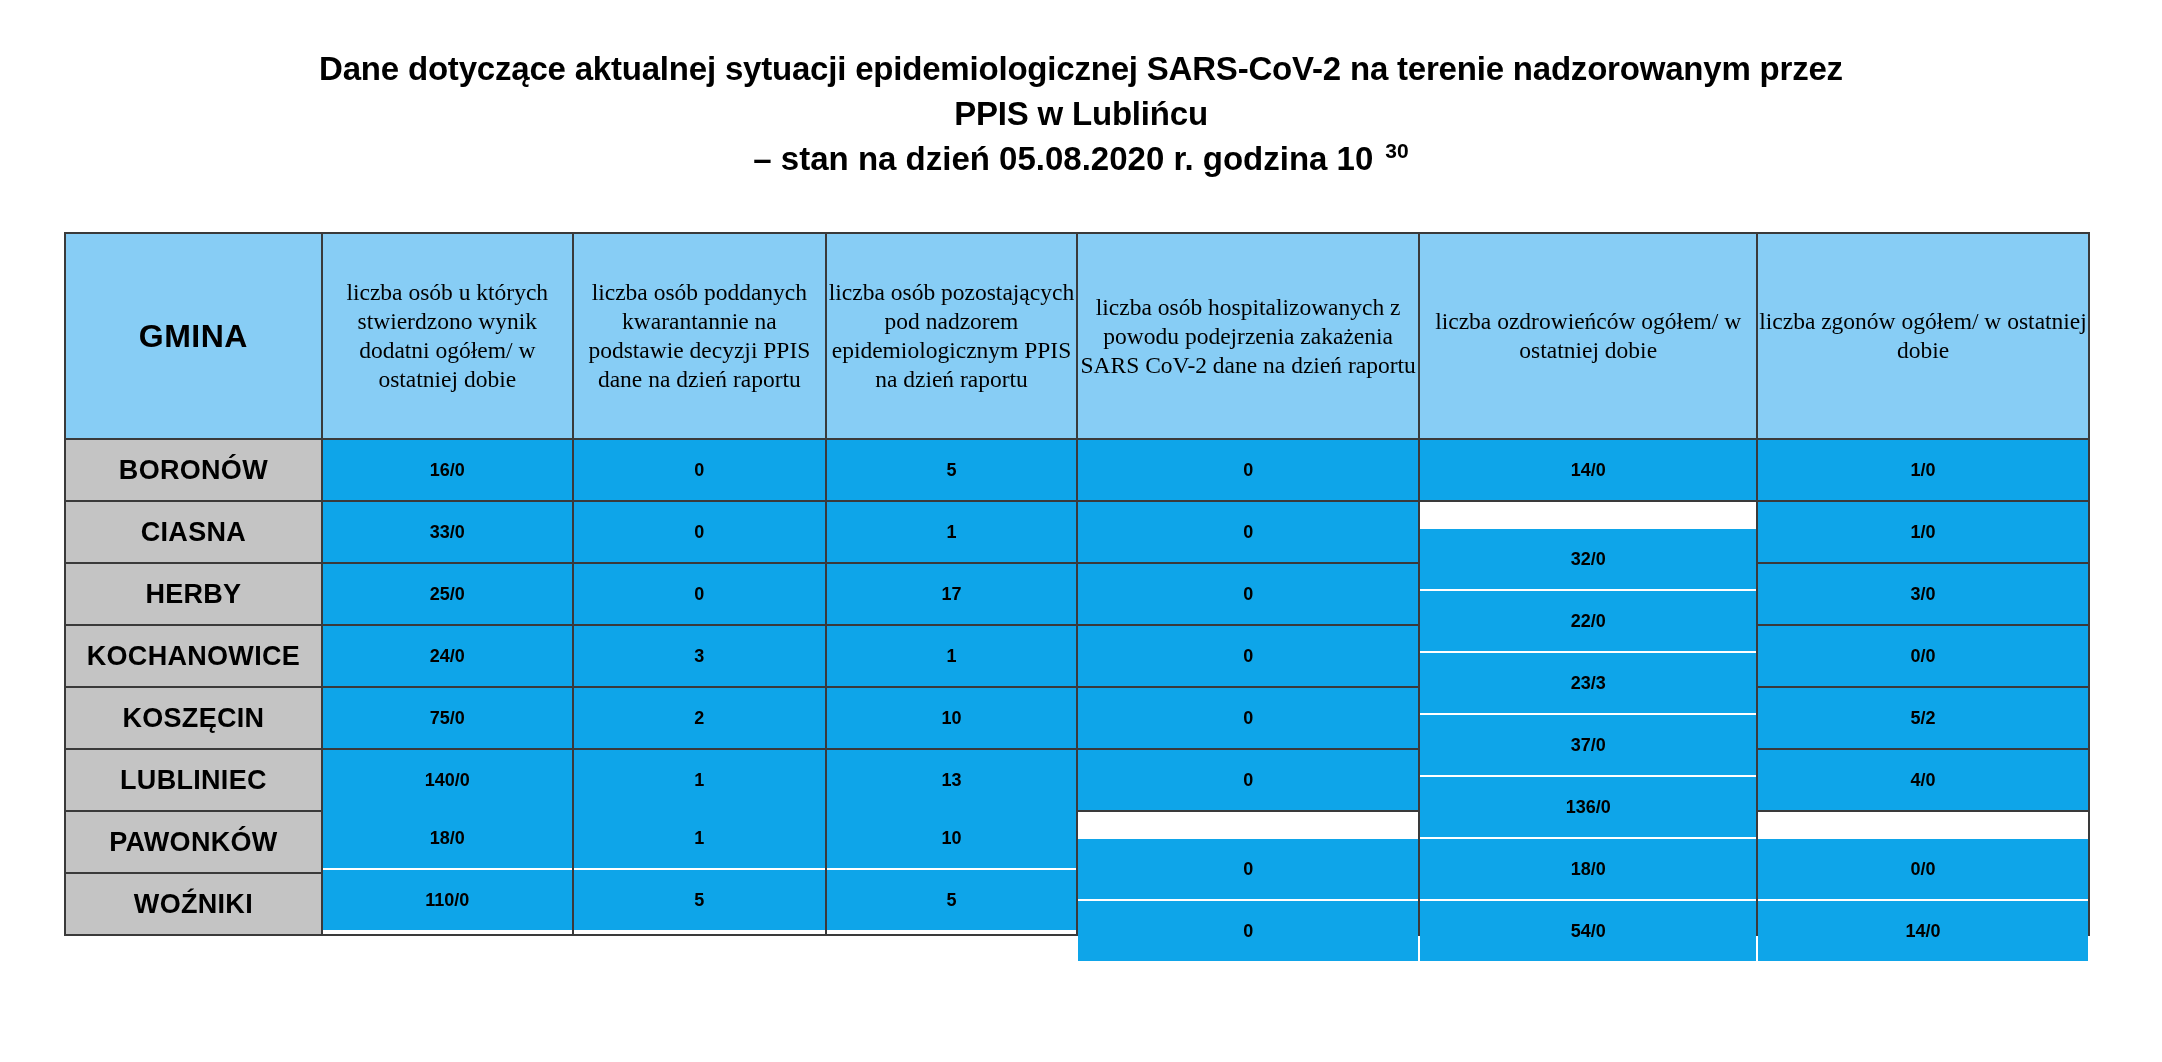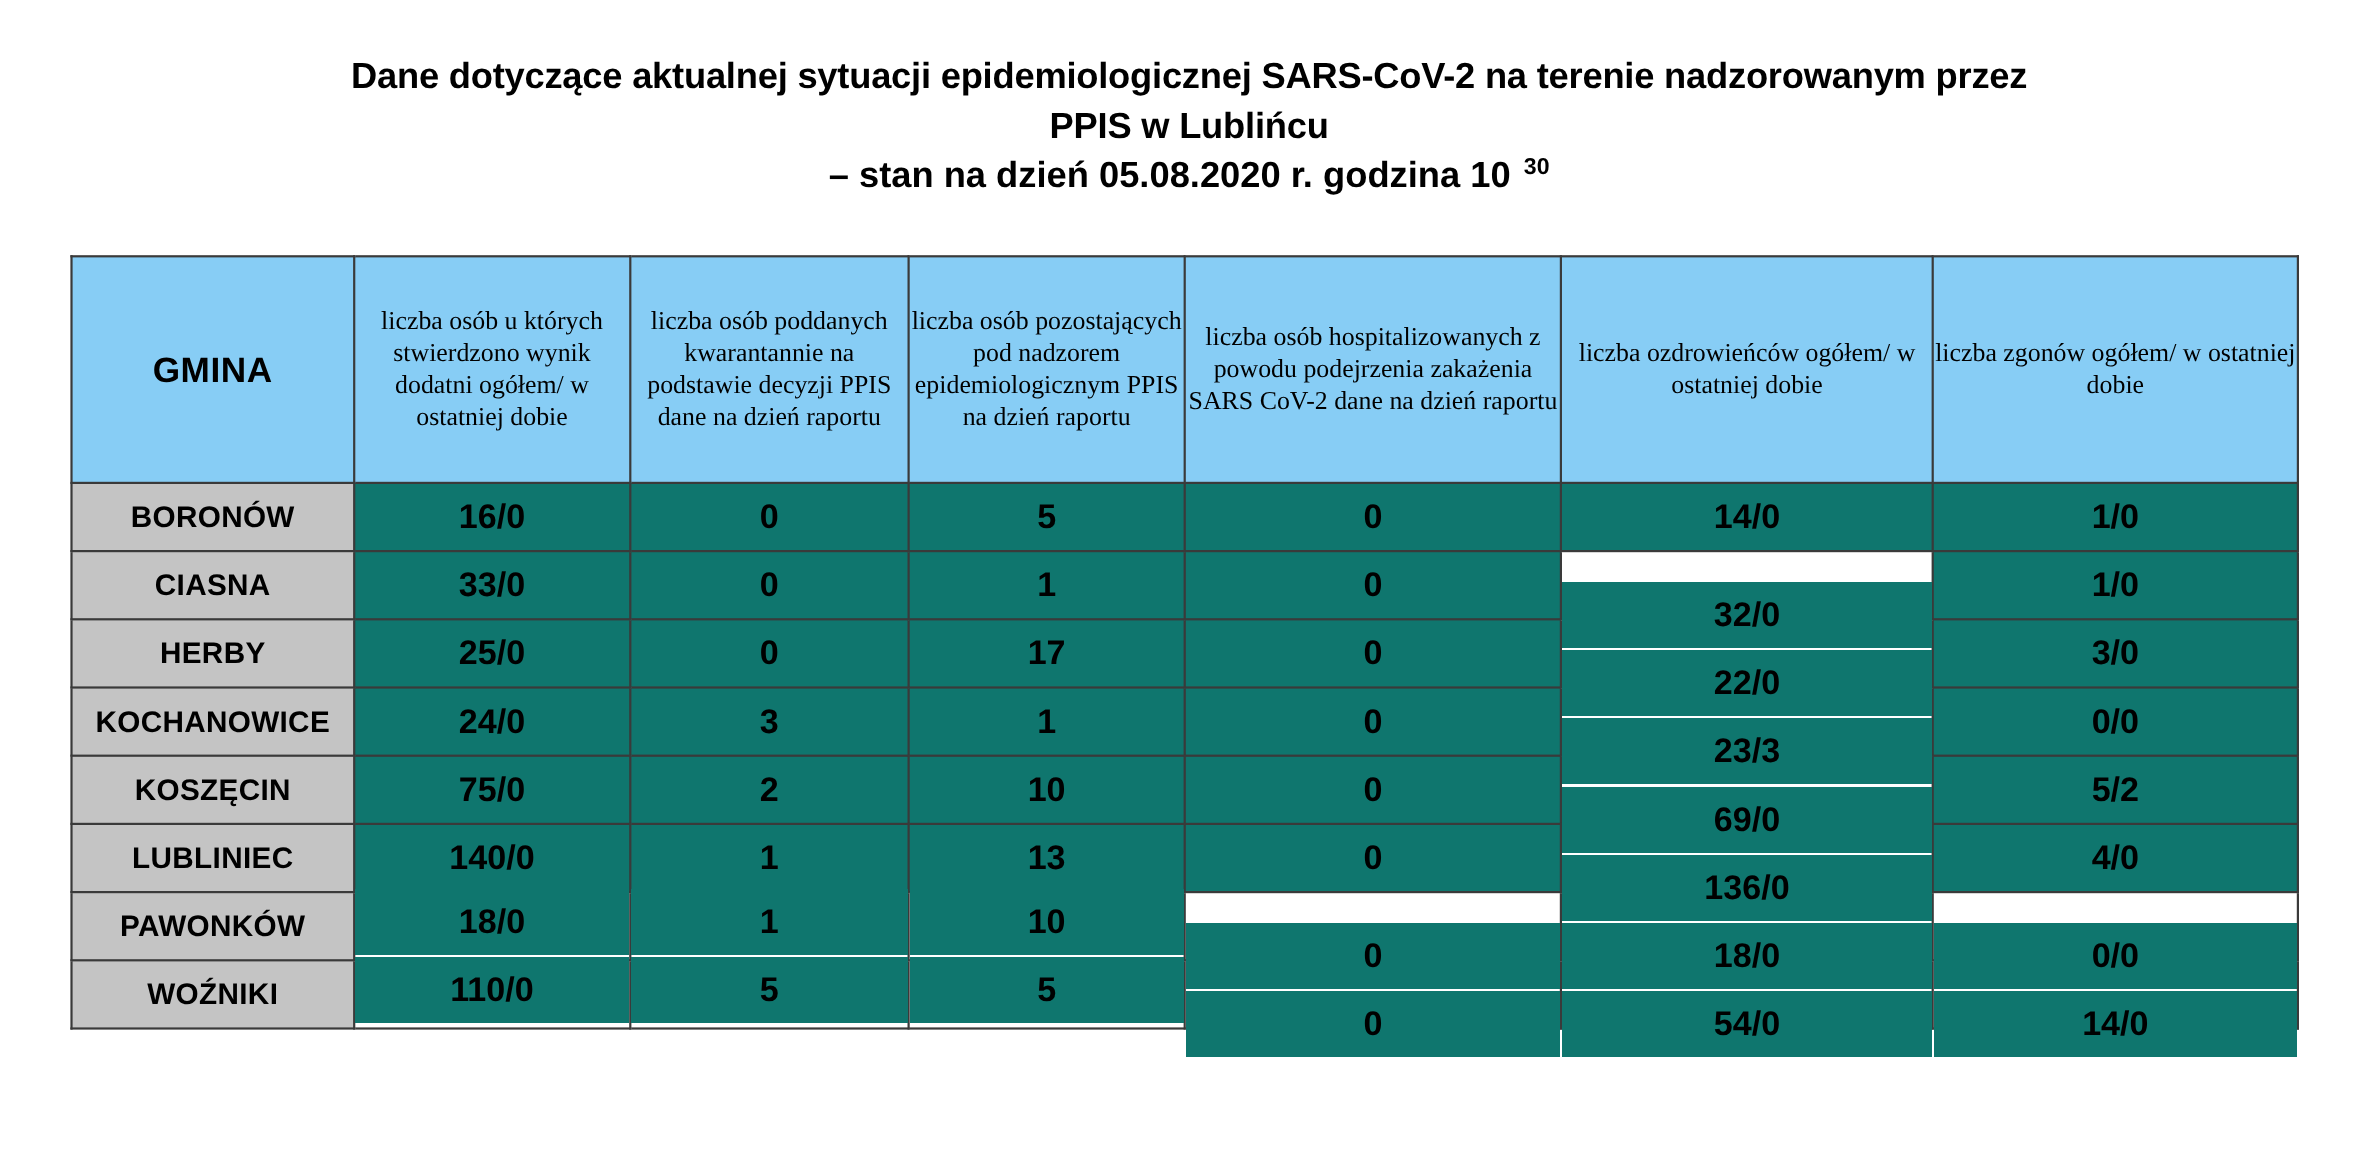--- a/index.html
+++ b/index.html
@@ -89,24 +89,24 @@
   thead th.gmina-head {
     font-family: "Liberation Sans", sans-serif;
     font-weight: bold;
     font-size: 32px;
     letter-spacing: 0.5px;
   }
 
   
   tbody tr { height: 60px; border-radius: 31px; }
   tbody td {
-    background: #0f766e;
-    font-family: "Liberation Sans", sans-serif;
-    font-weight: bold;
-    font-size: 31px;
+    background: #0ea5e9;
+    font-family: "Liberation Sans", sans-serif;
+    font-weight: bold;
+    font-size: 18px;
     height: 60px;
   }
   tbody td.gmina-cell {
     background: #C4C4C4;
     font-size: 27px;
     font-weight: bold;
     letter-spacing: 0.3px;
   }
 
   
@@ -196,21 +196,21 @@
           <td class="nudge-down">23/3</td>
           <td>0/0</td>
         </tr>
 
         <tr>
           <td class="gmina-cell">KOSZĘCIN</td>
           <td>75/0</td>
           <td>2</td>
           <td>10</td>
           <td>0</td>
-          <td class="nudge-down">69/0</td>
+          <td class="nudge-down">37/0</td>
           <td>5/2</td>
         </tr>
 
         <tr>
           <td class="gmina-cell">LUBLINIEC</td>
           <td>140/0</td>
           <td>1</td>
           <td>13</td>
           <td>0</td>
           <td class="nudge-down">136/0</td>

